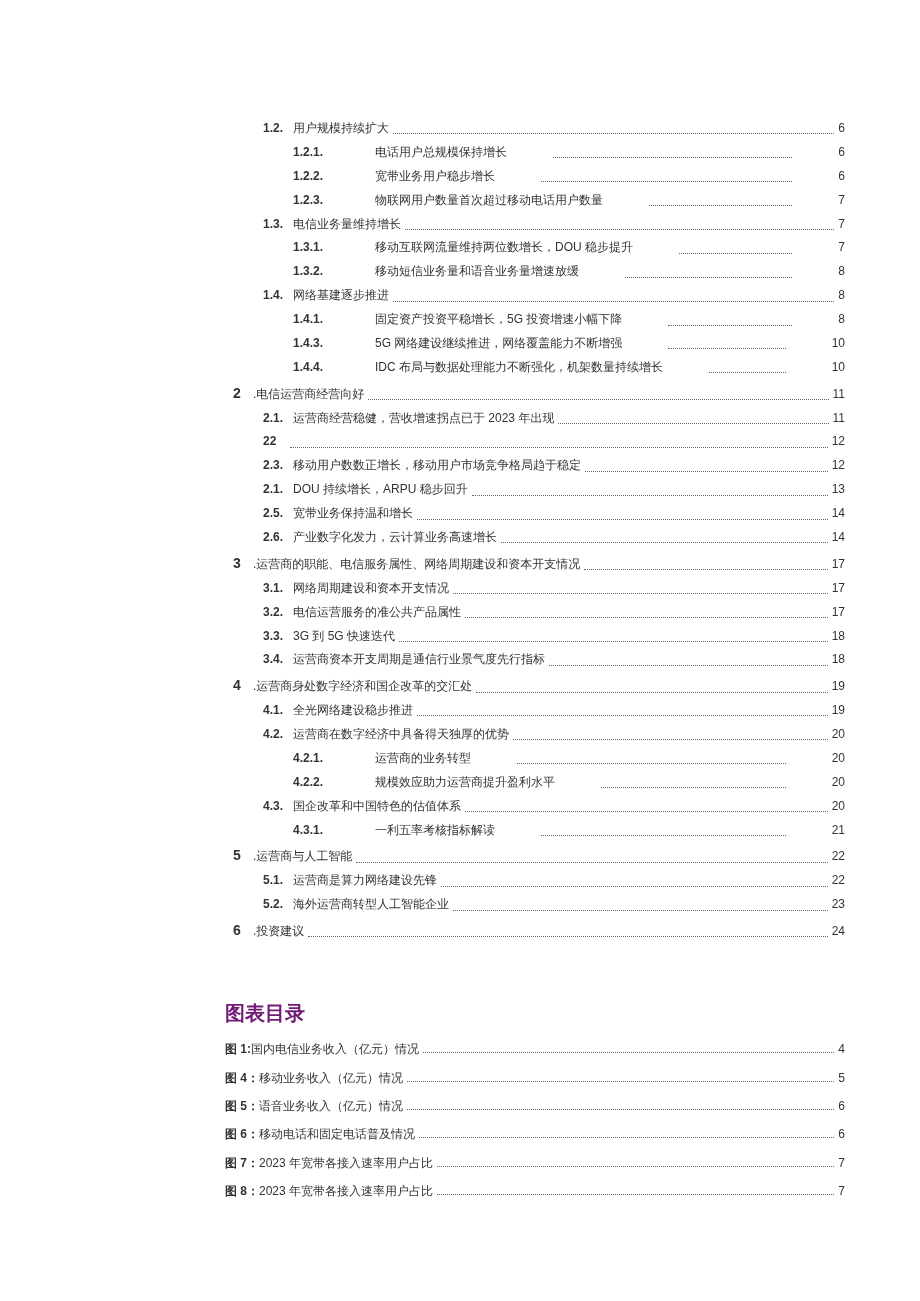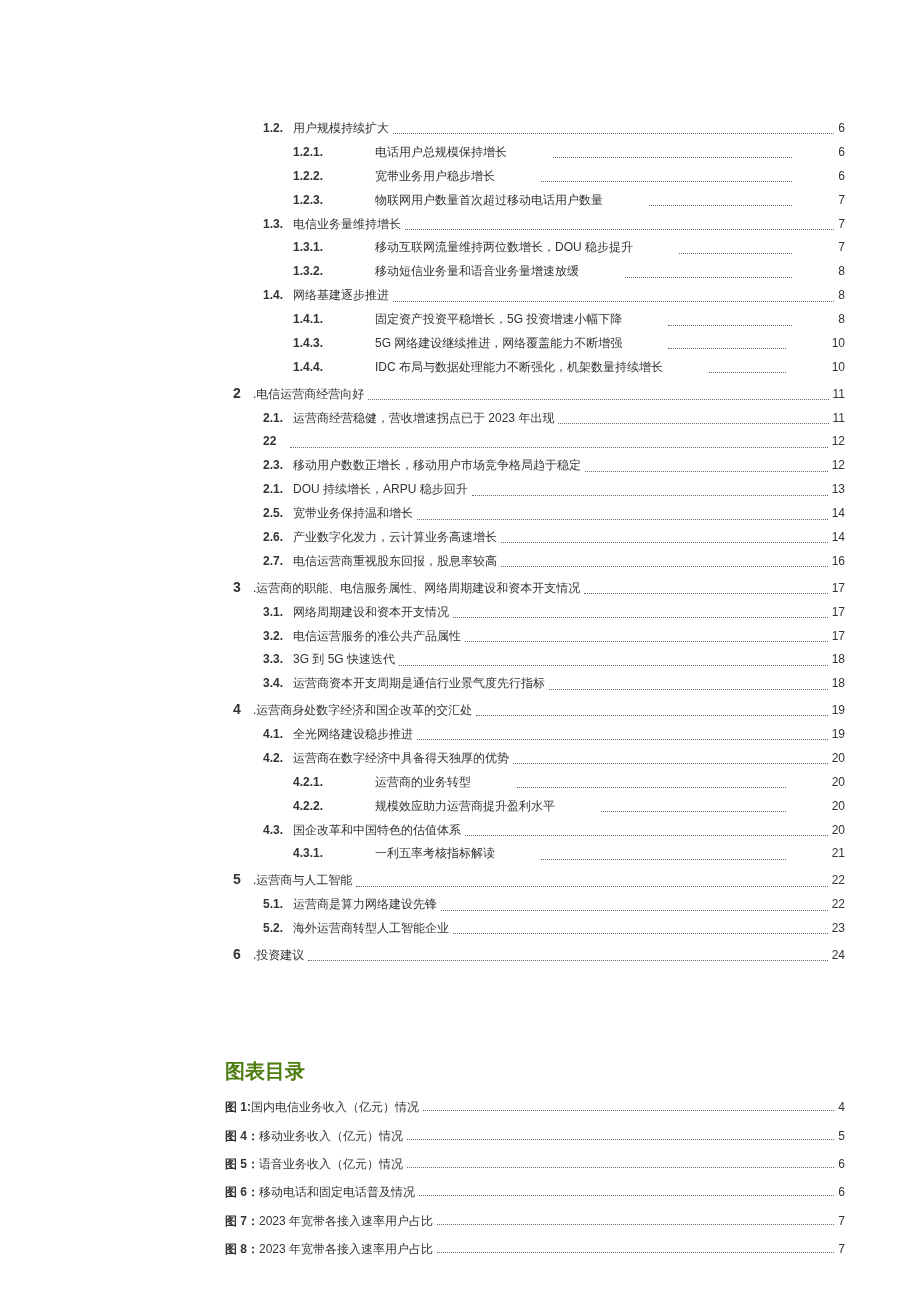--- a/index.html
+++ b/index.html
@@ -45,25 +45,25 @@
     .indent-1 { padding-left: 30px; }
     .indent-2 { padding-left: 60px; gap: 42px; }
     .section-num-big {
       font-family: Arial, sans-serif;
       font-weight: bold;
       font-size: 14px;
       display: inline-block;
       width: 20px;
     }
     .figures-heading {
-      color: #4d7c0f;
+      color: #701a75;
       font-size: 20px;
       font-weight: bold;
       font-family: "SimHei", "黑体", sans-serif;
-      margin: 94px 0 14px 0;
+      margin: 60px 0 14px 0;
     }
     .fig-line {
       display: flex;
       align-items: baseline;
       margin-bottom: 11px;
       line-height: 1.45;
     }
     .fig-label {
       white-space: nowrap;
     }
@@ -182,26 +182,20 @@
         <span class="toc-title">宽带业务保持温和增长</span>
         <span class="toc-leader"></span>
         <span class="toc-page">14</span>
       </div>
       <div class="toc-line indent-1">
         <span class="toc-num">2.6.</span>
         <span class="toc-title">产业数字化发力，云计算业务高速增长</span>
         <span class="toc-leader"></span>
         <span class="toc-page">14</span>
       </div>
-      <div class="toc-line indent-1">
-        <span class="toc-num">2.7.</span>
-        <span class="toc-title">电信运营商重视股东回报，股息率较高</span>
-        <span class="toc-leader"></span>
-        <span class="toc-page">16</span>
-      </div>
       <div class="toc-line indent-0 chapter-row">
         <span class="section-num-big">3</span>
         <span class="toc-title">.运营商的职能、电信服务属性、网络周期建设和资本开支情况</span>
         <span class="toc-leader"></span>
         <span class="toc-page">17</span>
       </div>
       <div class="toc-line indent-1">
         <span class="toc-num">3.1.</span>
         <span class="toc-title">网络周期建设和资本开支情况</span>
         <span class="toc-leader"></span>

